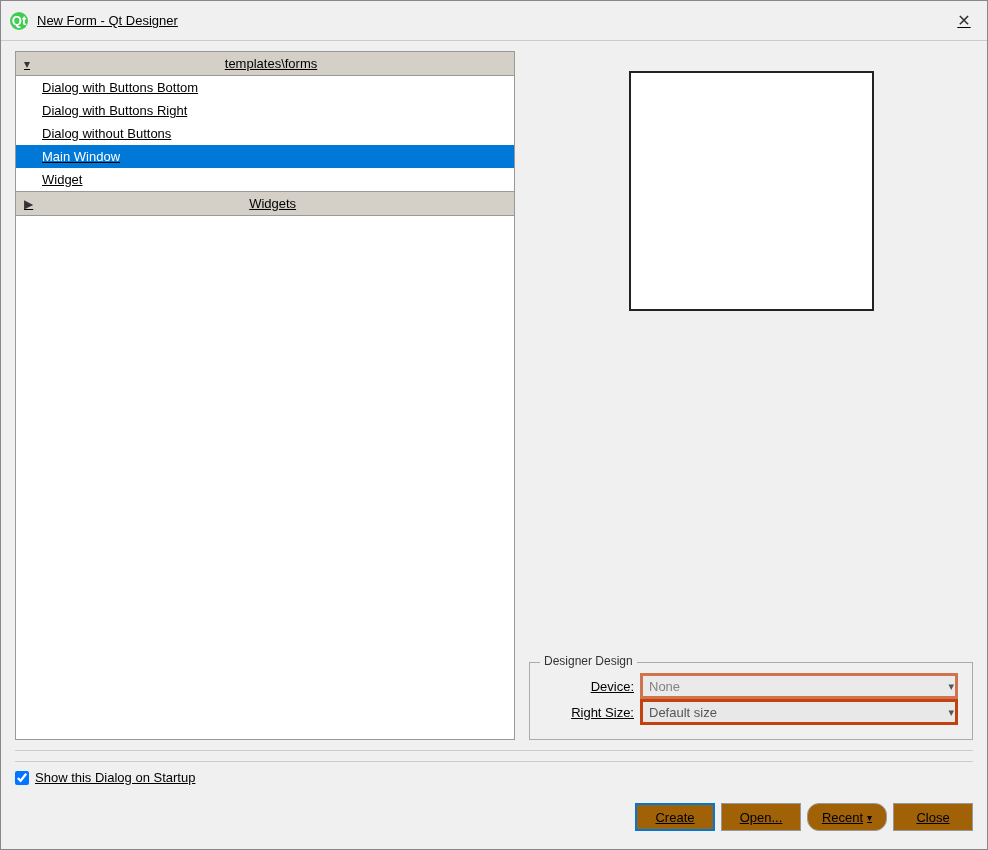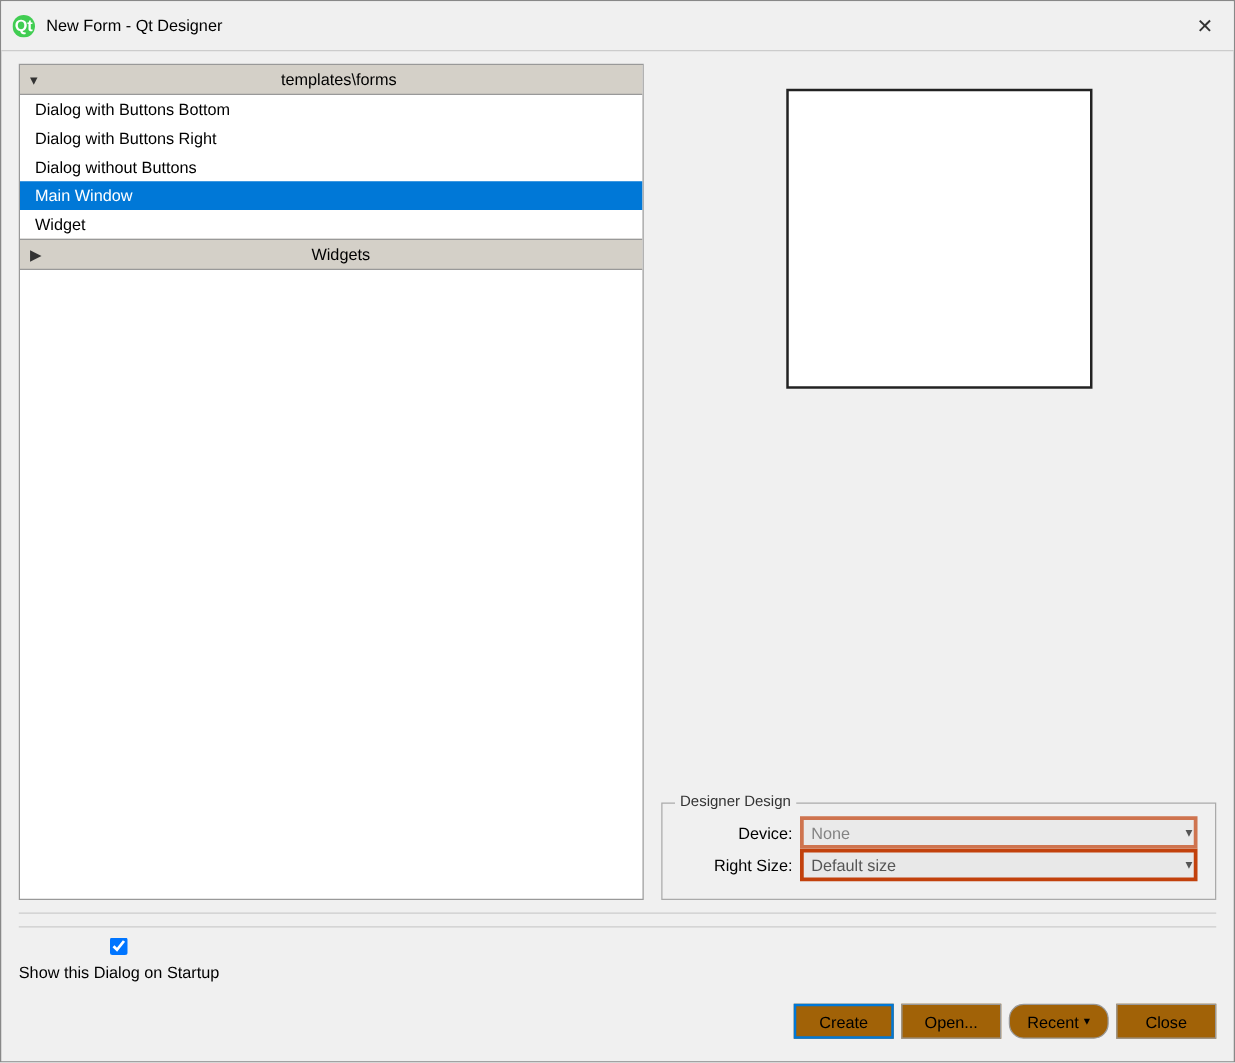--- a/index.html
+++ b/index.html
@@ -21,20 +21,21 @@
     }
 
     .window {
       width: 988px;
       height: 850px;
       background: #f0f0f0;
       border: 1px solid #888;
       display: flex;
       flex-direction: column;
       position: relative;
+      text-decoration: underline;
     }
 
     .titlebar {
       background: #f0f0f0;
       height: 40px;
       display: flex;
       align-items: center;
       padding: 0 8px;
       border-bottom: 1px solid #ccc;
       flex-shrink: 0;
@@ -116,21 +117,21 @@
     }
 
     .tree-header-label {
       flex: 1;
       text-align: center;
       font-size: 13px;
       color: #000;
     }
 
     .tree-item {
-      padding: 4px 10px 4px 12px;
+      padding: 4px 10px 4px 26px;
       cursor: pointer;
       color: #000;
       user-select: none;
     }
 
     .tree-item.selected {
       background: #0078d7;
       color: #fff;
     }
 
@@ -266,21 +267,20 @@
       align-items: center;
       padding: 8px 0 4px 0;
       border-top: 1px solid #ccc;
       flex-shrink: 0;
     }
 
     .checkbox-area {
       display: flex;
       align-items: center;
       gap: 6px;
-      flex-direction: column;
     }
 
     .checkbox-area input[type="checkbox"] {
       width: 14px;
       height: 14px;
       cursor: pointer;
     }
 
     .checkbox-label {
       font-size: 13px;

